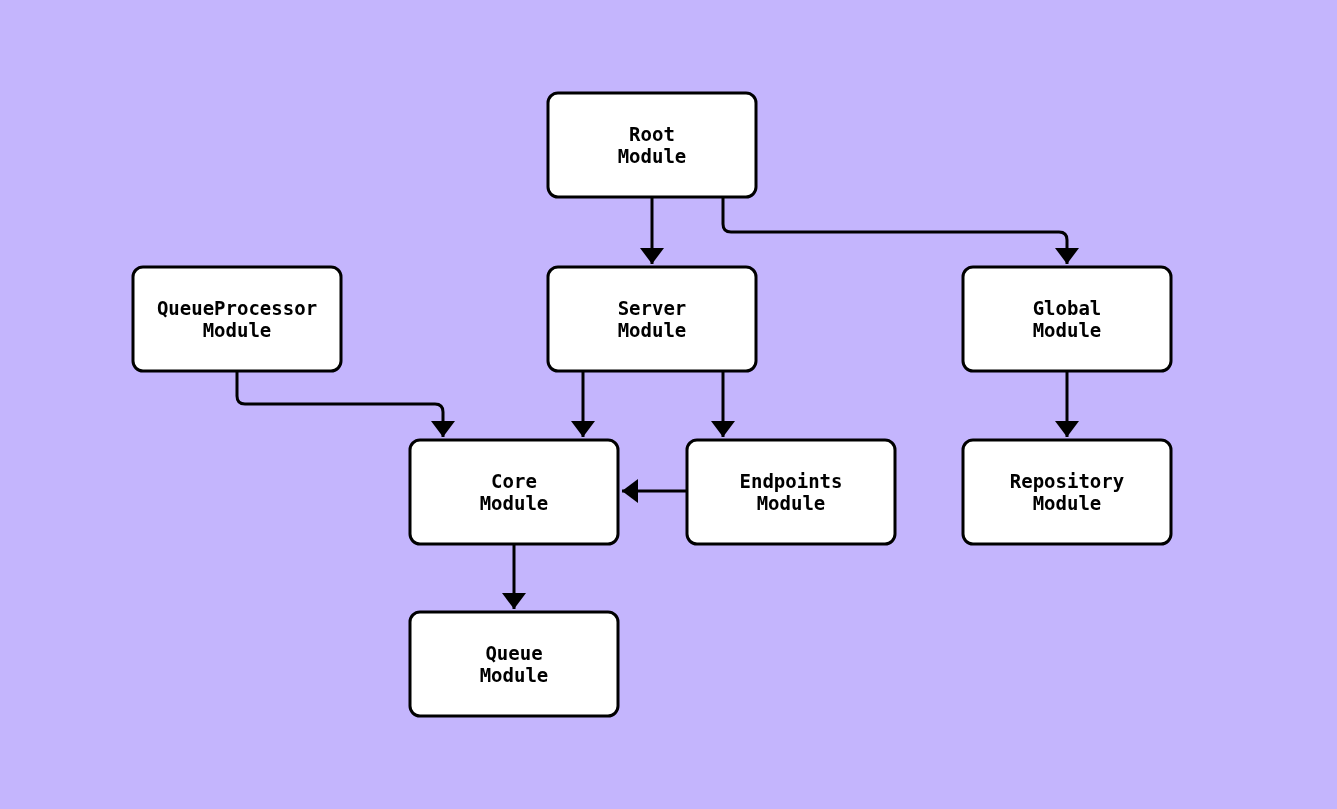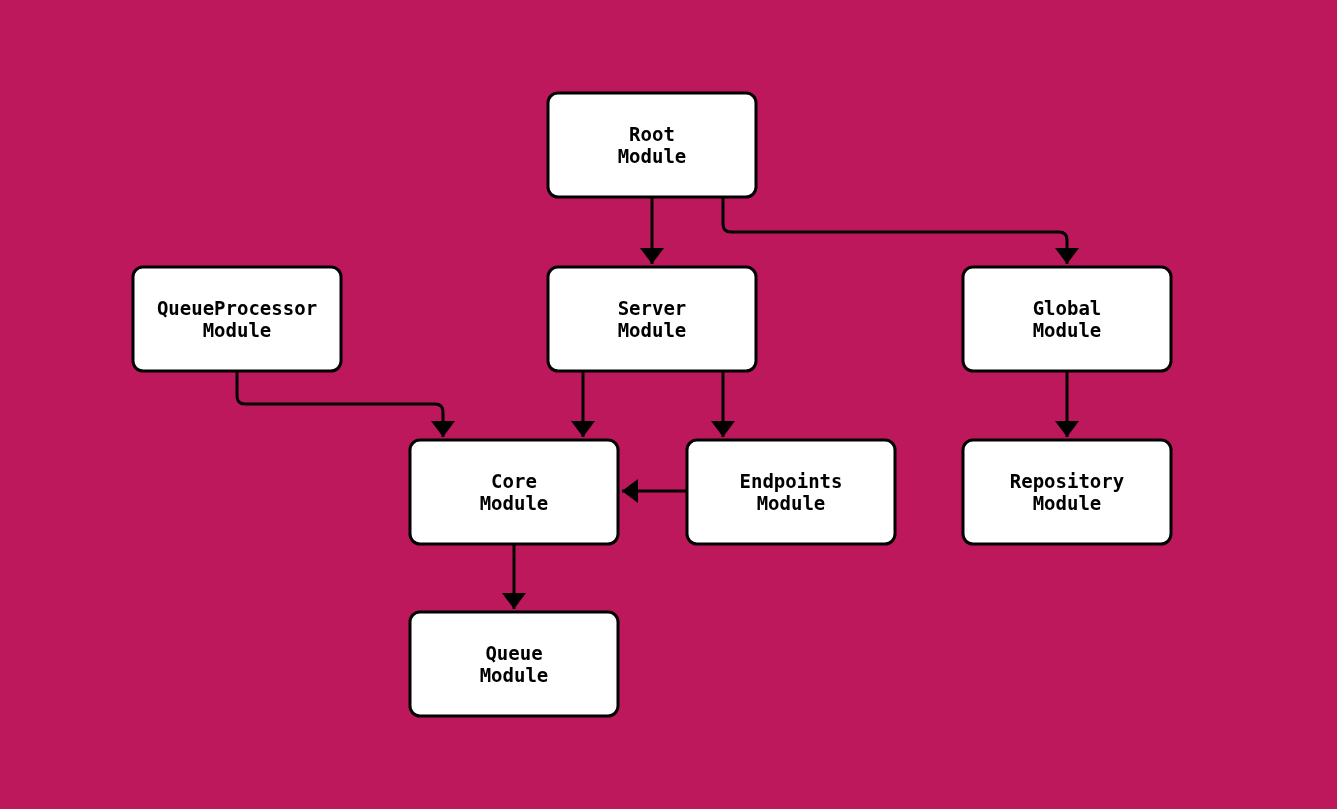--- a/index.html
+++ b/index.html
@@ -4,21 +4,21 @@
 <style>
   html, body {
     margin: 0;
     padding: 0;
     background: #ffffff;
   }
   .canvas {
     position: relative;
     width: 1337px;
     height: 809px;
-    background: #be185d;
+    background: #c4b5fd;
     overflow: hidden;
   }
   svg {
     display: block;
   }
   .node-box {
     fill: #ffffff;
   }
   .node-label {
     font-family: "DejaVu Sans Mono", "Liberation Mono", monospace;

